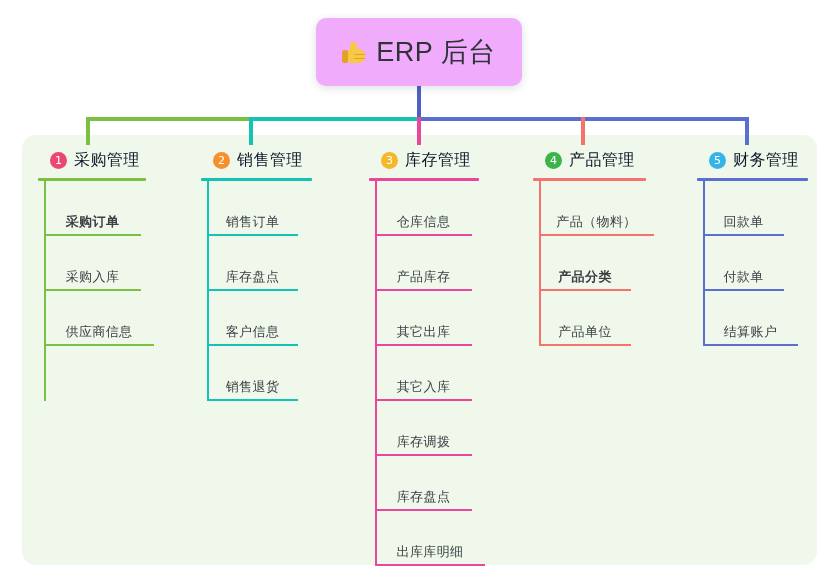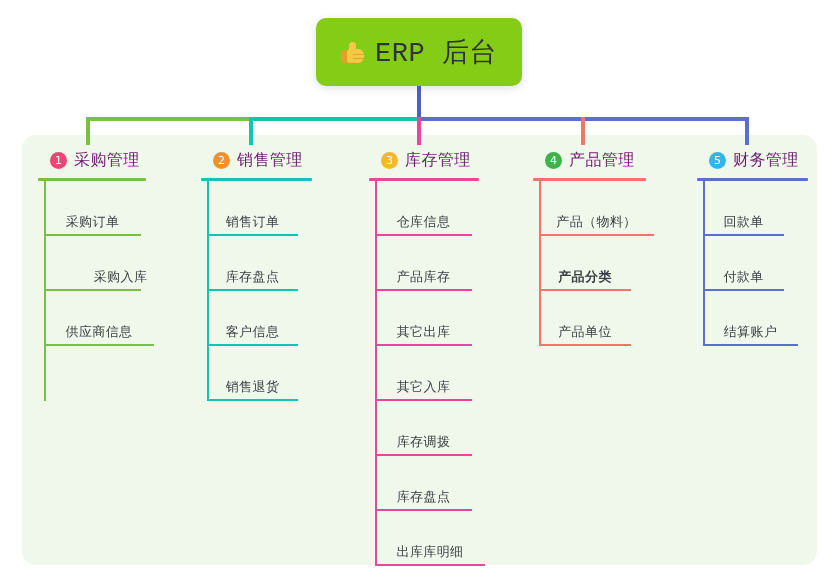--- a/index.html
+++ b/index.html
@@ -20,28 +20,27 @@
     inset: 0;
   }
 
   
   #root-card {
     position: absolute;
     left: 316px;
     top: 18px;
     width: 206px;
     height: 68px;
-    background: #84cc16;
+    background: #f0abfc;
     border-radius: 10px;
     box-shadow: 0 2px 9px rgba(40, 50, 70, 0.16);
     display: flex;
     align-items: center;
     justify-content: center;
     z-index: 6;
-    font-family: Liberation Mono, monospace;
   }
   #root-title {
     display: flex;
     align-items: center;
     gap: 10px;
     font-size: 27px;
     color: #2f3338;
     letter-spacing: 0.5px;
     white-space: nowrap;
   }
@@ -131,21 +130,21 @@
     border-radius: 50%;
     flex: 0 0 auto;
     color: #ffffff;
     font-size: 11px;
     line-height: 17px;
     text-align: center;
     font-family: "DejaVu Sans", sans-serif;
   }
   .col-title {
     font-size: 16px;
-    color: #701a75;
+    color: #0f172a;
     letter-spacing: 0.4px;
   }
   .col-rule {
     height: 3px;
     border-radius: 1px;
     margin-top: 6px;
   }
   .col-body {
     position: relative;
     margin-top: 0px;
@@ -215,25 +214,25 @@
   </svg>
 
   <div class="column" style="left:38px; top:148px; width:145px;">
     <div class="col-head">
       <span class="badge" style="background:#ec4672">1</span>
       <span class="col-title">采购管理</span>
     </div>
     <div class="col-rule" style="background:#7ac143; width:108px;"></div>
     <div class="col-body">
       <div class="spine" style="background:#7ac143; height:220px;"></div>
-      <div class="leaf" style="width:97px;">
+      <div class="leaf" style="width:97px;font-weight:bold;">
         <span class="leaf-text">采购订单</span>
         <span class="leaf-rule" style="background:#7ac143; width:97px;"></span>
       </div>
-      <div class="leaf" style="width:97px;padding-left:28px;">
+      <div class="leaf" style="width:97px;">
         <span class="leaf-text">采购入库</span>
         <span class="leaf-rule" style="background:#7ac143; width:97px;"></span>
       </div>
       <div class="leaf" style="width:110px;">
         <span class="leaf-text">供应商信息</span>
         <span class="leaf-rule" style="background:#7ac143; width:110px;"></span>
       </div>
     </div>
   </div>
 

